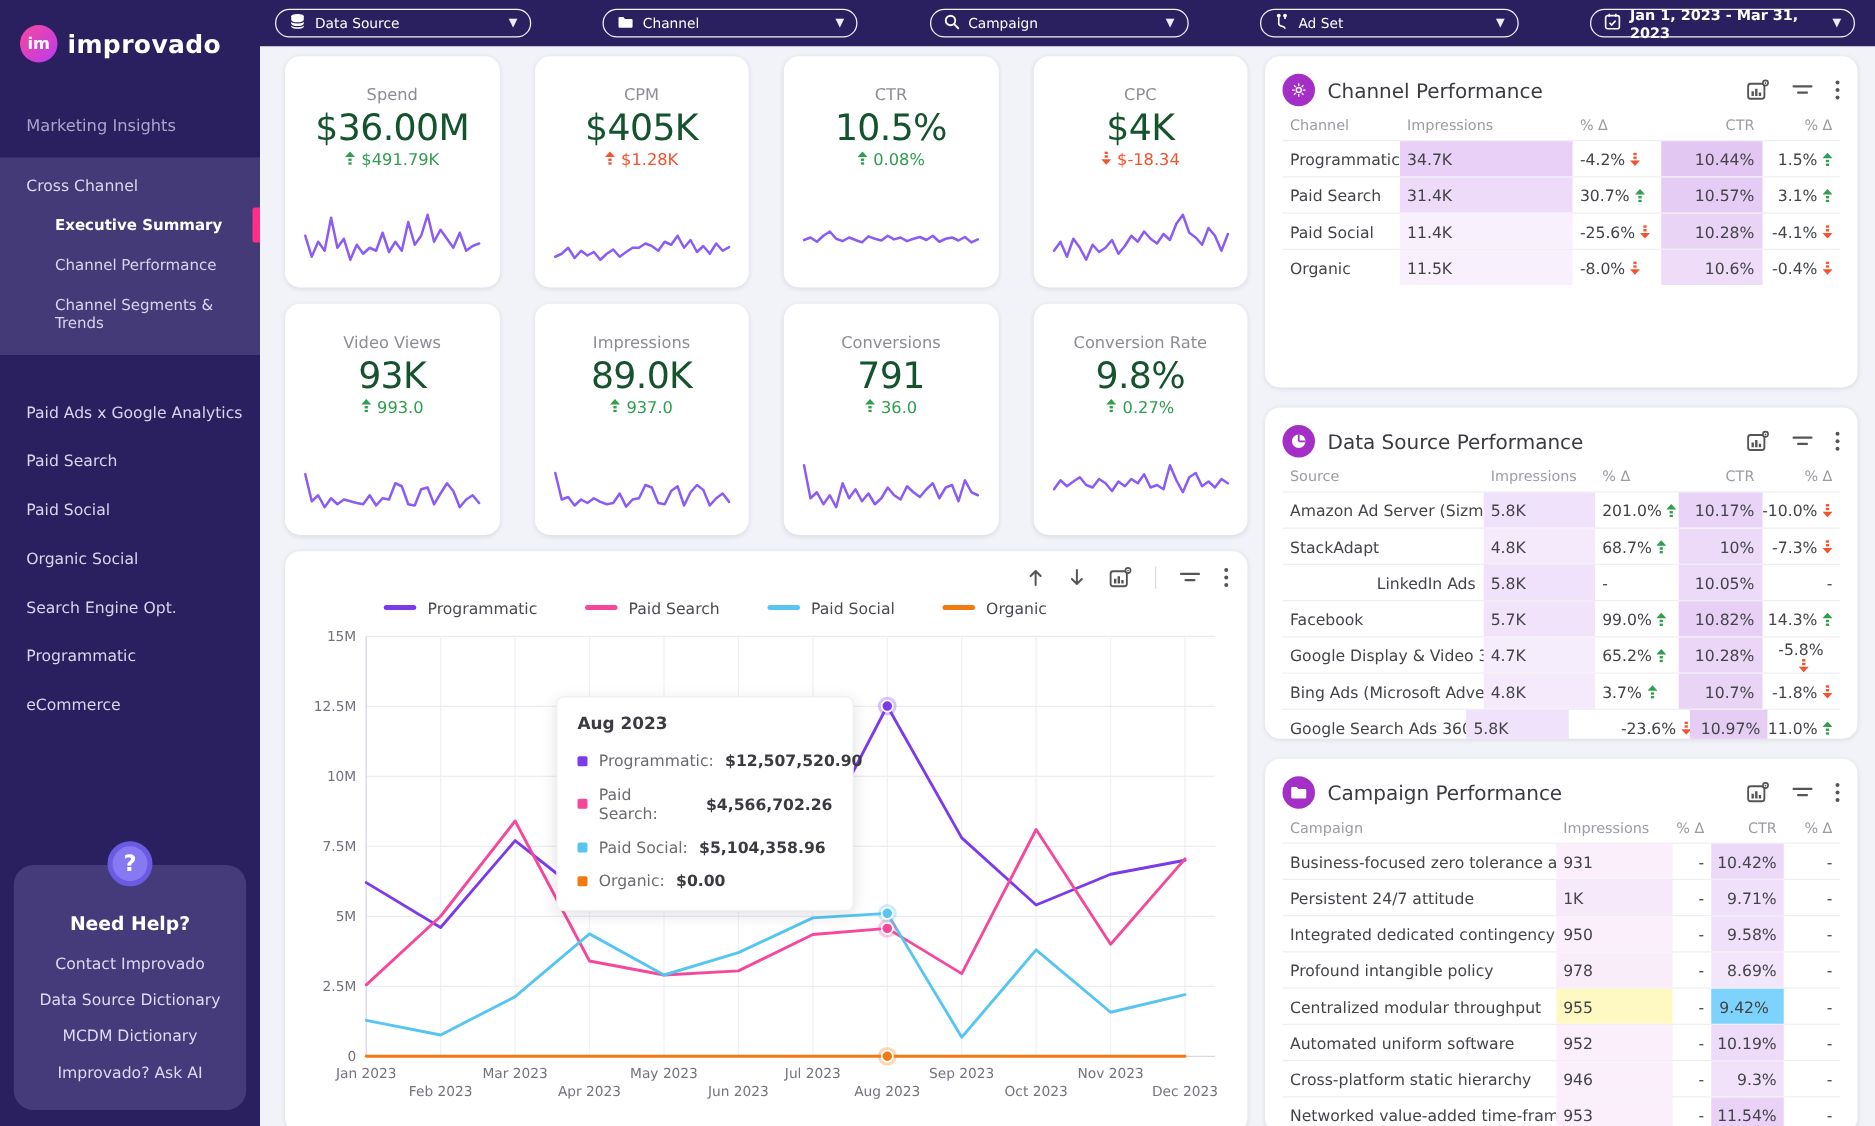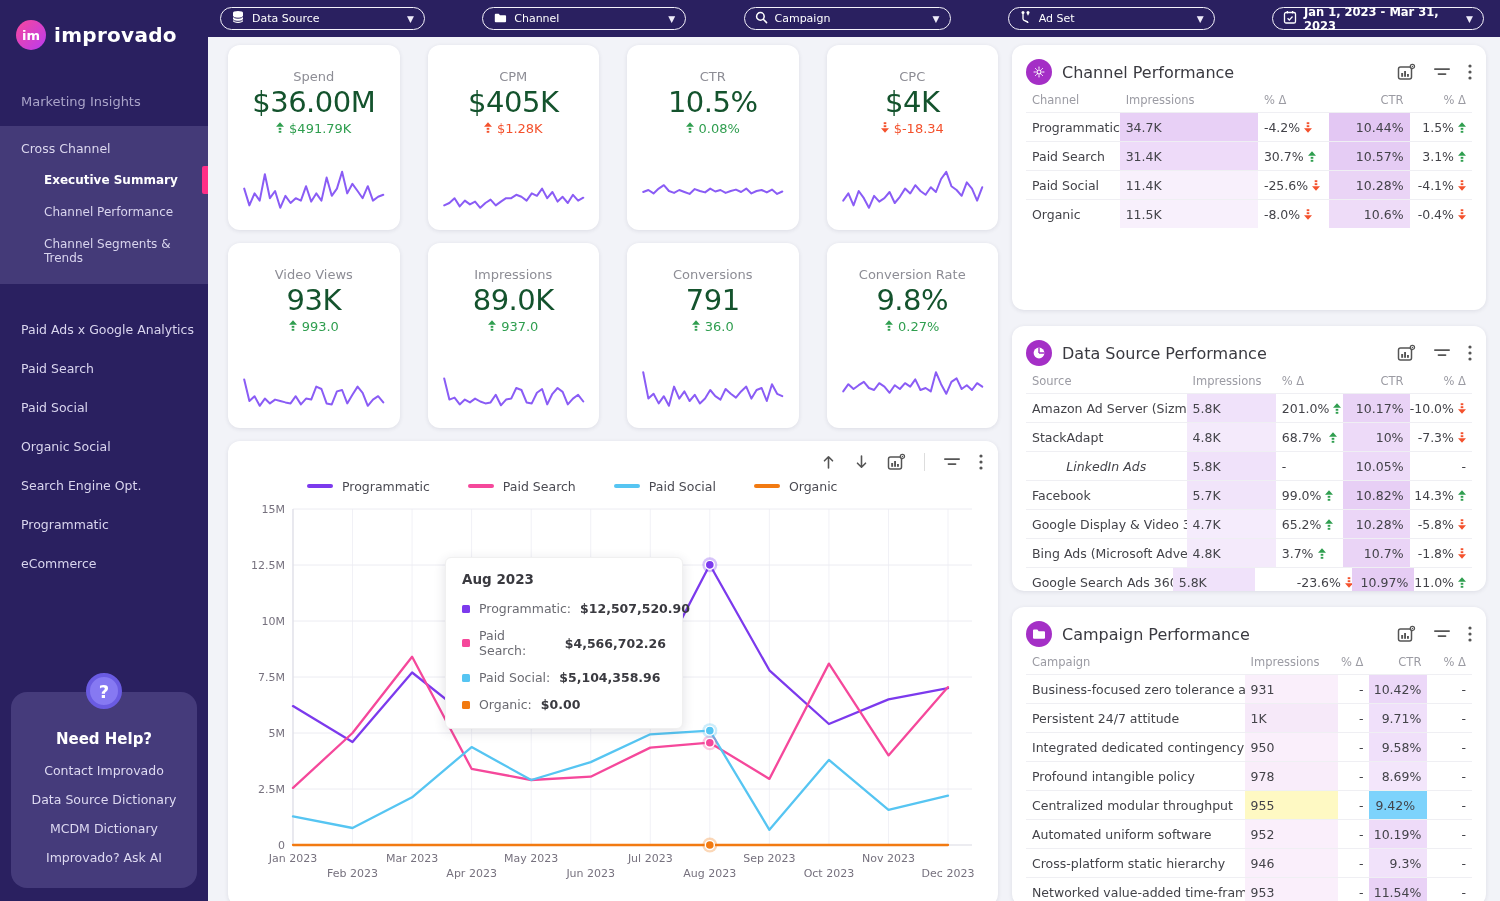--- a/index.html
+++ b/index.html
@@ -670,21 +670,21 @@
                 </span>
               </div>
             </div>
             <div class="trow">
               <div class="cell" style="width: 36%; justify-content: flex-start;">
                 <span>StackAdapt</span>
               </div>
               <div class="cell" style="width: 20%; justify-content: flex-start; background: rgb(244, 234, 251);">
                 <span>4.8K</span>
               </div>
-              <div class="cell" style="width: 15%; justify-content: space-between;">
+              <div class="cell" style="width: 15%; justify-content: flex-start;">
                 <span>68.7%</span>
                 <span class="arr">
                   <svg width="8" height="11" viewBox="0 0 8 10.5" fill="#2f9e4f">
                     <polygon points="4,0 8,4.4 0,4.4"></polygon>
                     <rect x="2.7" y="5.6" width="2.6" height="1.9"></rect>
                     <rect x="2.7" y="8.6" width="2.6" height="1.9"></rect>
                   </svg>
                 </span>
               </div>
               <div class="cell" style="width: 15%; justify-content: flex-end; background: rgb(237, 218, 248);">
@@ -695,21 +695,21 @@
                 <span class="arr">
                   <svg width="8" height="11" viewBox="0 0 8 10.5" fill="#f4512c">
                     <polygon points="4,10.5 0,6.1 8,6.1"></polygon>
                     <rect x="2.7" y="0" width="2.6" height="1.9"></rect>
                     <rect x="2.7" y="3" width="2.6" height="1.9"></rect>
                   </svg>
                 </span>
               </div>
             </div>
             <div class="trow">
-              <div class="cell" style="width: 36%; justify-content: center; font-style: italic;">
+              <div class="cell" style="width: 36%; justify-content: flex-end;">
                 <span>LinkedIn Ads</span>
               </div>
               <div class="cell" style="width: 20%; justify-content: flex-start; background: rgb(240, 226, 250);">
                 <span>5.8K</span>
               </div>
               <div class="cell" style="width: 15%; justify-content: flex-start;">
                 <span>-</span>
               </div>
               <div class="cell" style="width: 15%; justify-content: flex-end; background: rgb(237, 218, 248);">
                 <span>10.05%</span>
@@ -762,21 +762,21 @@
                   <svg width="8" height="11" viewBox="0 0 8 10.5" fill="#2f9e4f">
                     <polygon points="4,0 8,4.4 0,4.4"></polygon>
                     <rect x="2.7" y="5.6" width="2.6" height="1.9"></rect>
                     <rect x="2.7" y="8.6" width="2.6" height="1.9"></rect>
                   </svg>
                 </span>
               </div>
               <div class="cell" style="width: 15%; justify-content: flex-end; background: rgb(235, 214, 247);">
                 <span>10.28%</span>
               </div>
-              <div class="cell" style="width: 14%; justify-content: flex-end;">
+              <div class="cell" style="width: 14%; justify-content: flex-end; flex-direction: column;">
                 <span>-5.8%</span>
                 <span class="arr">
                   <svg width="8" height="11" viewBox="0 0 8 10.5" fill="#f4512c">
                     <polygon points="4,10.5 0,6.1 8,6.1"></polygon>
                     <rect x="2.7" y="0" width="2.6" height="1.9"></rect>
                     <rect x="2.7" y="3" width="2.6" height="1.9"></rect>
                   </svg>
                 </span>
               </div>
             </div>

